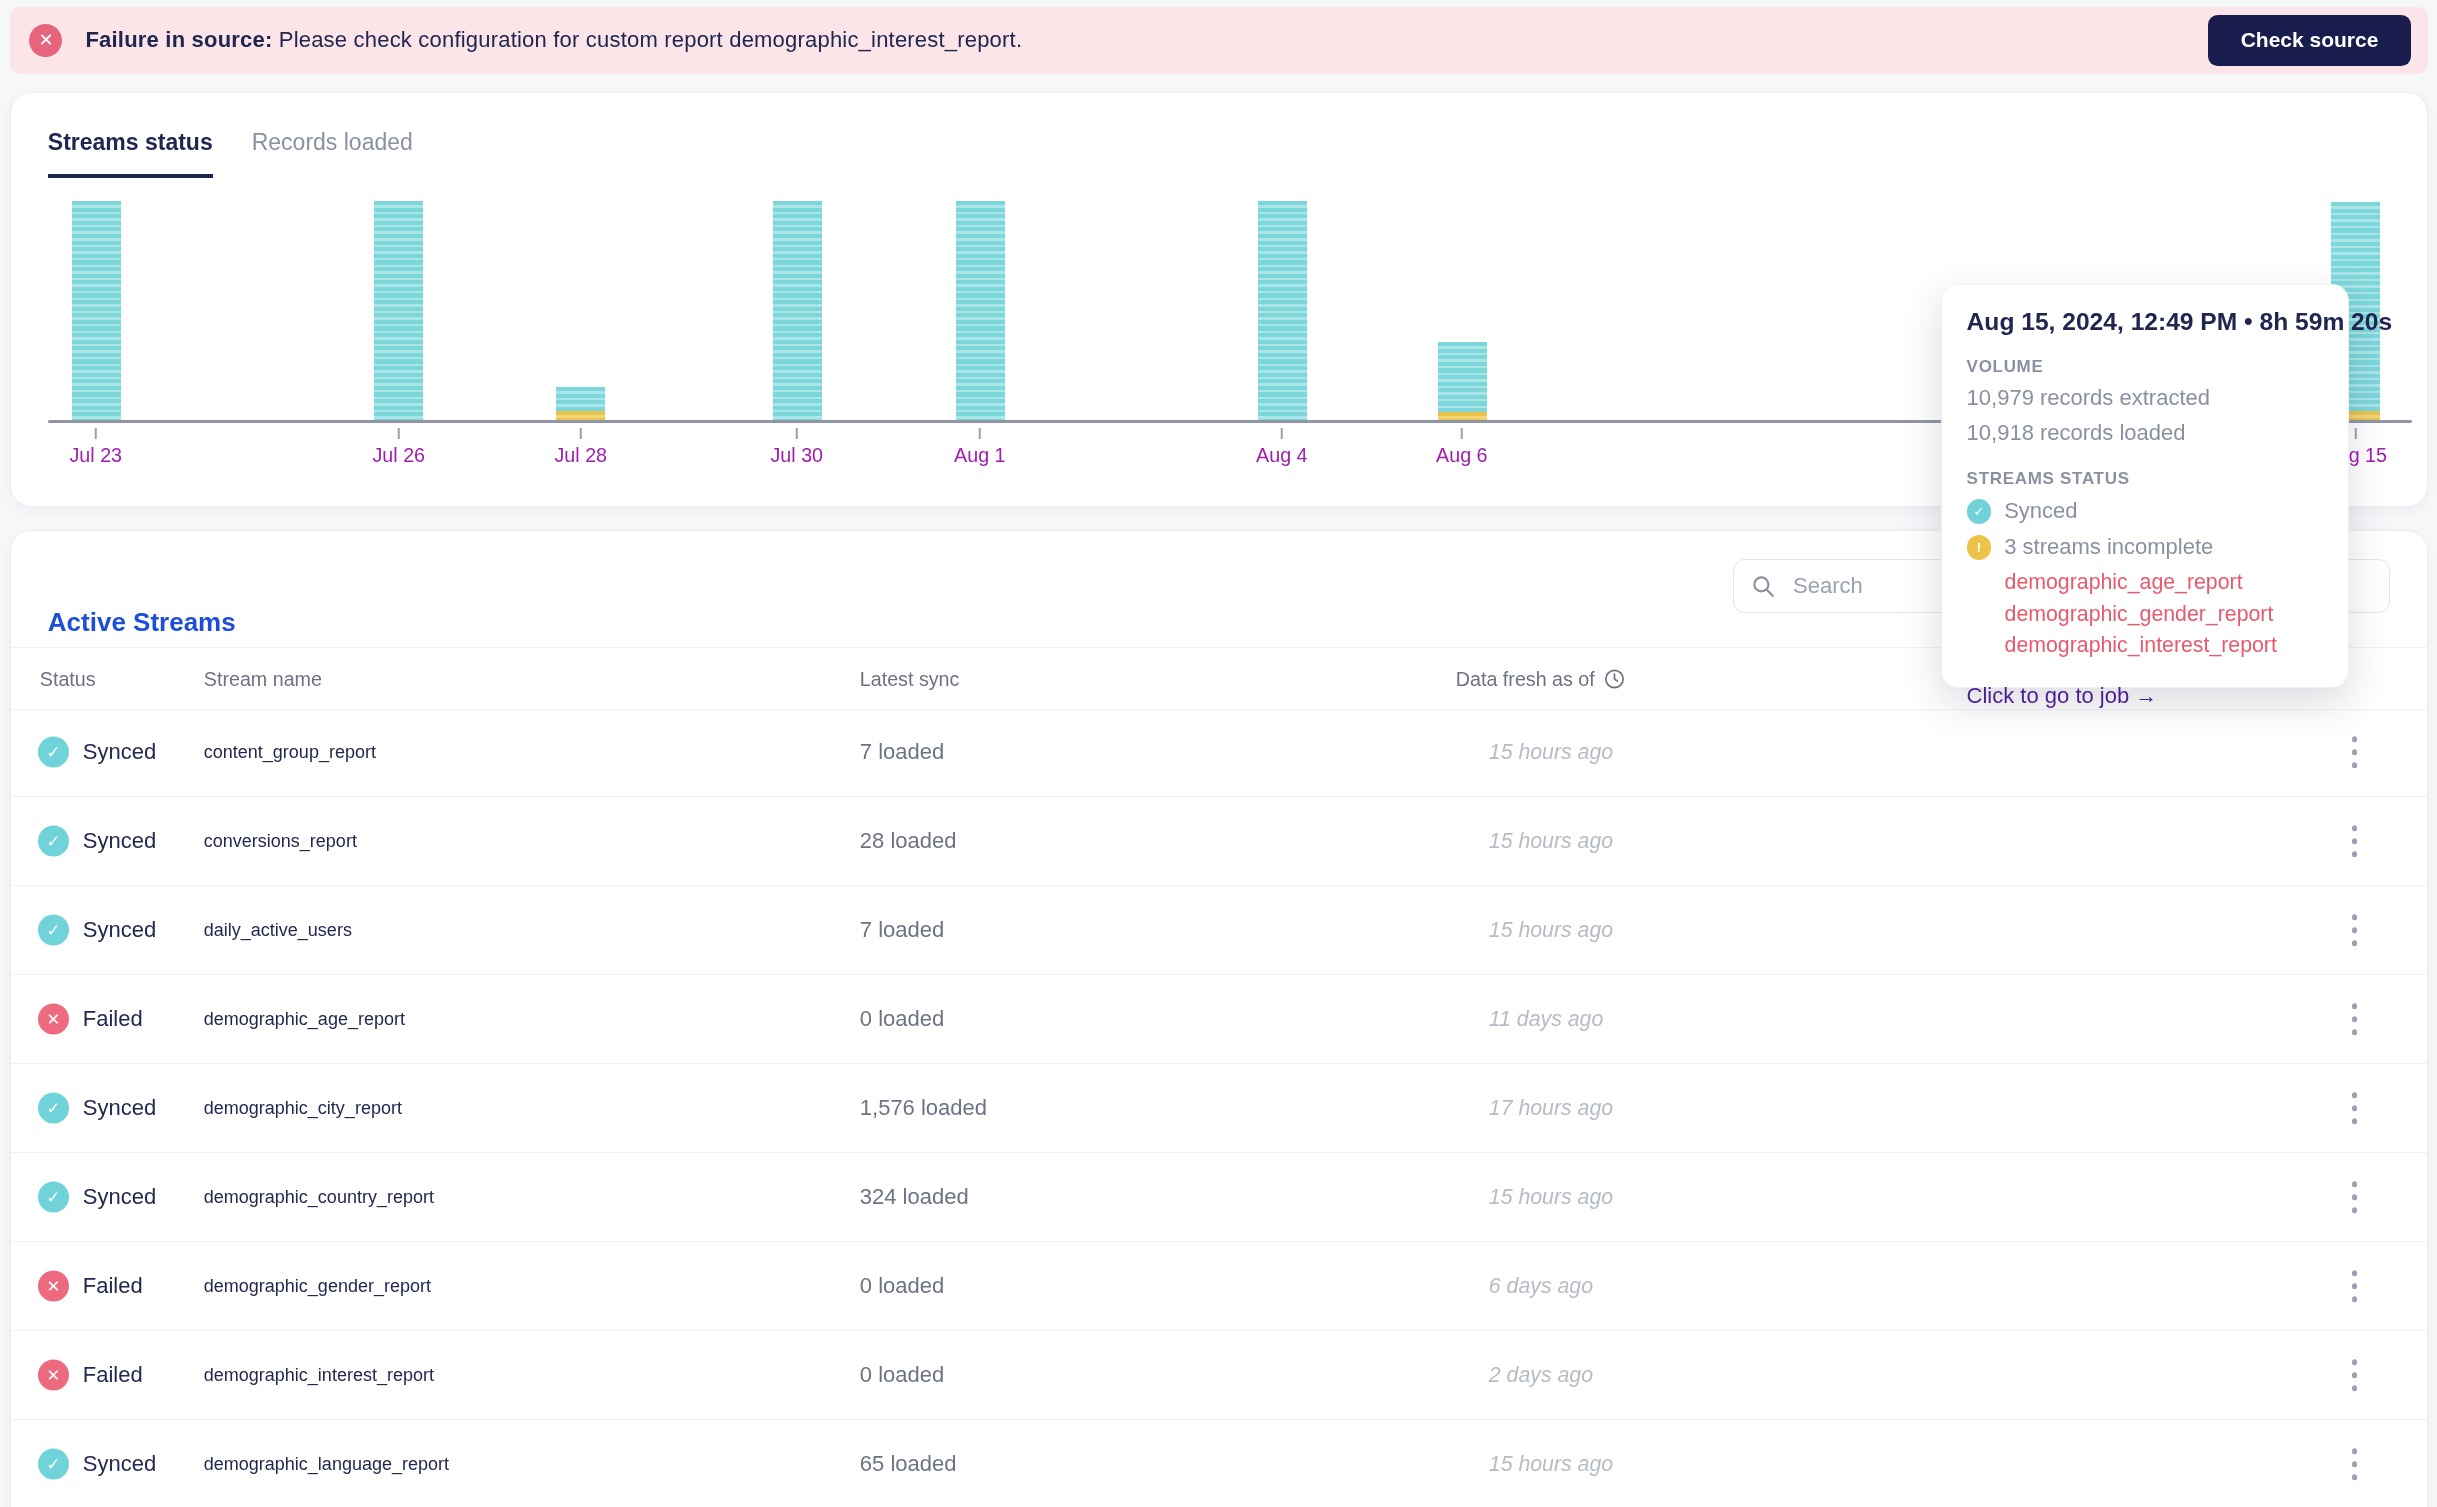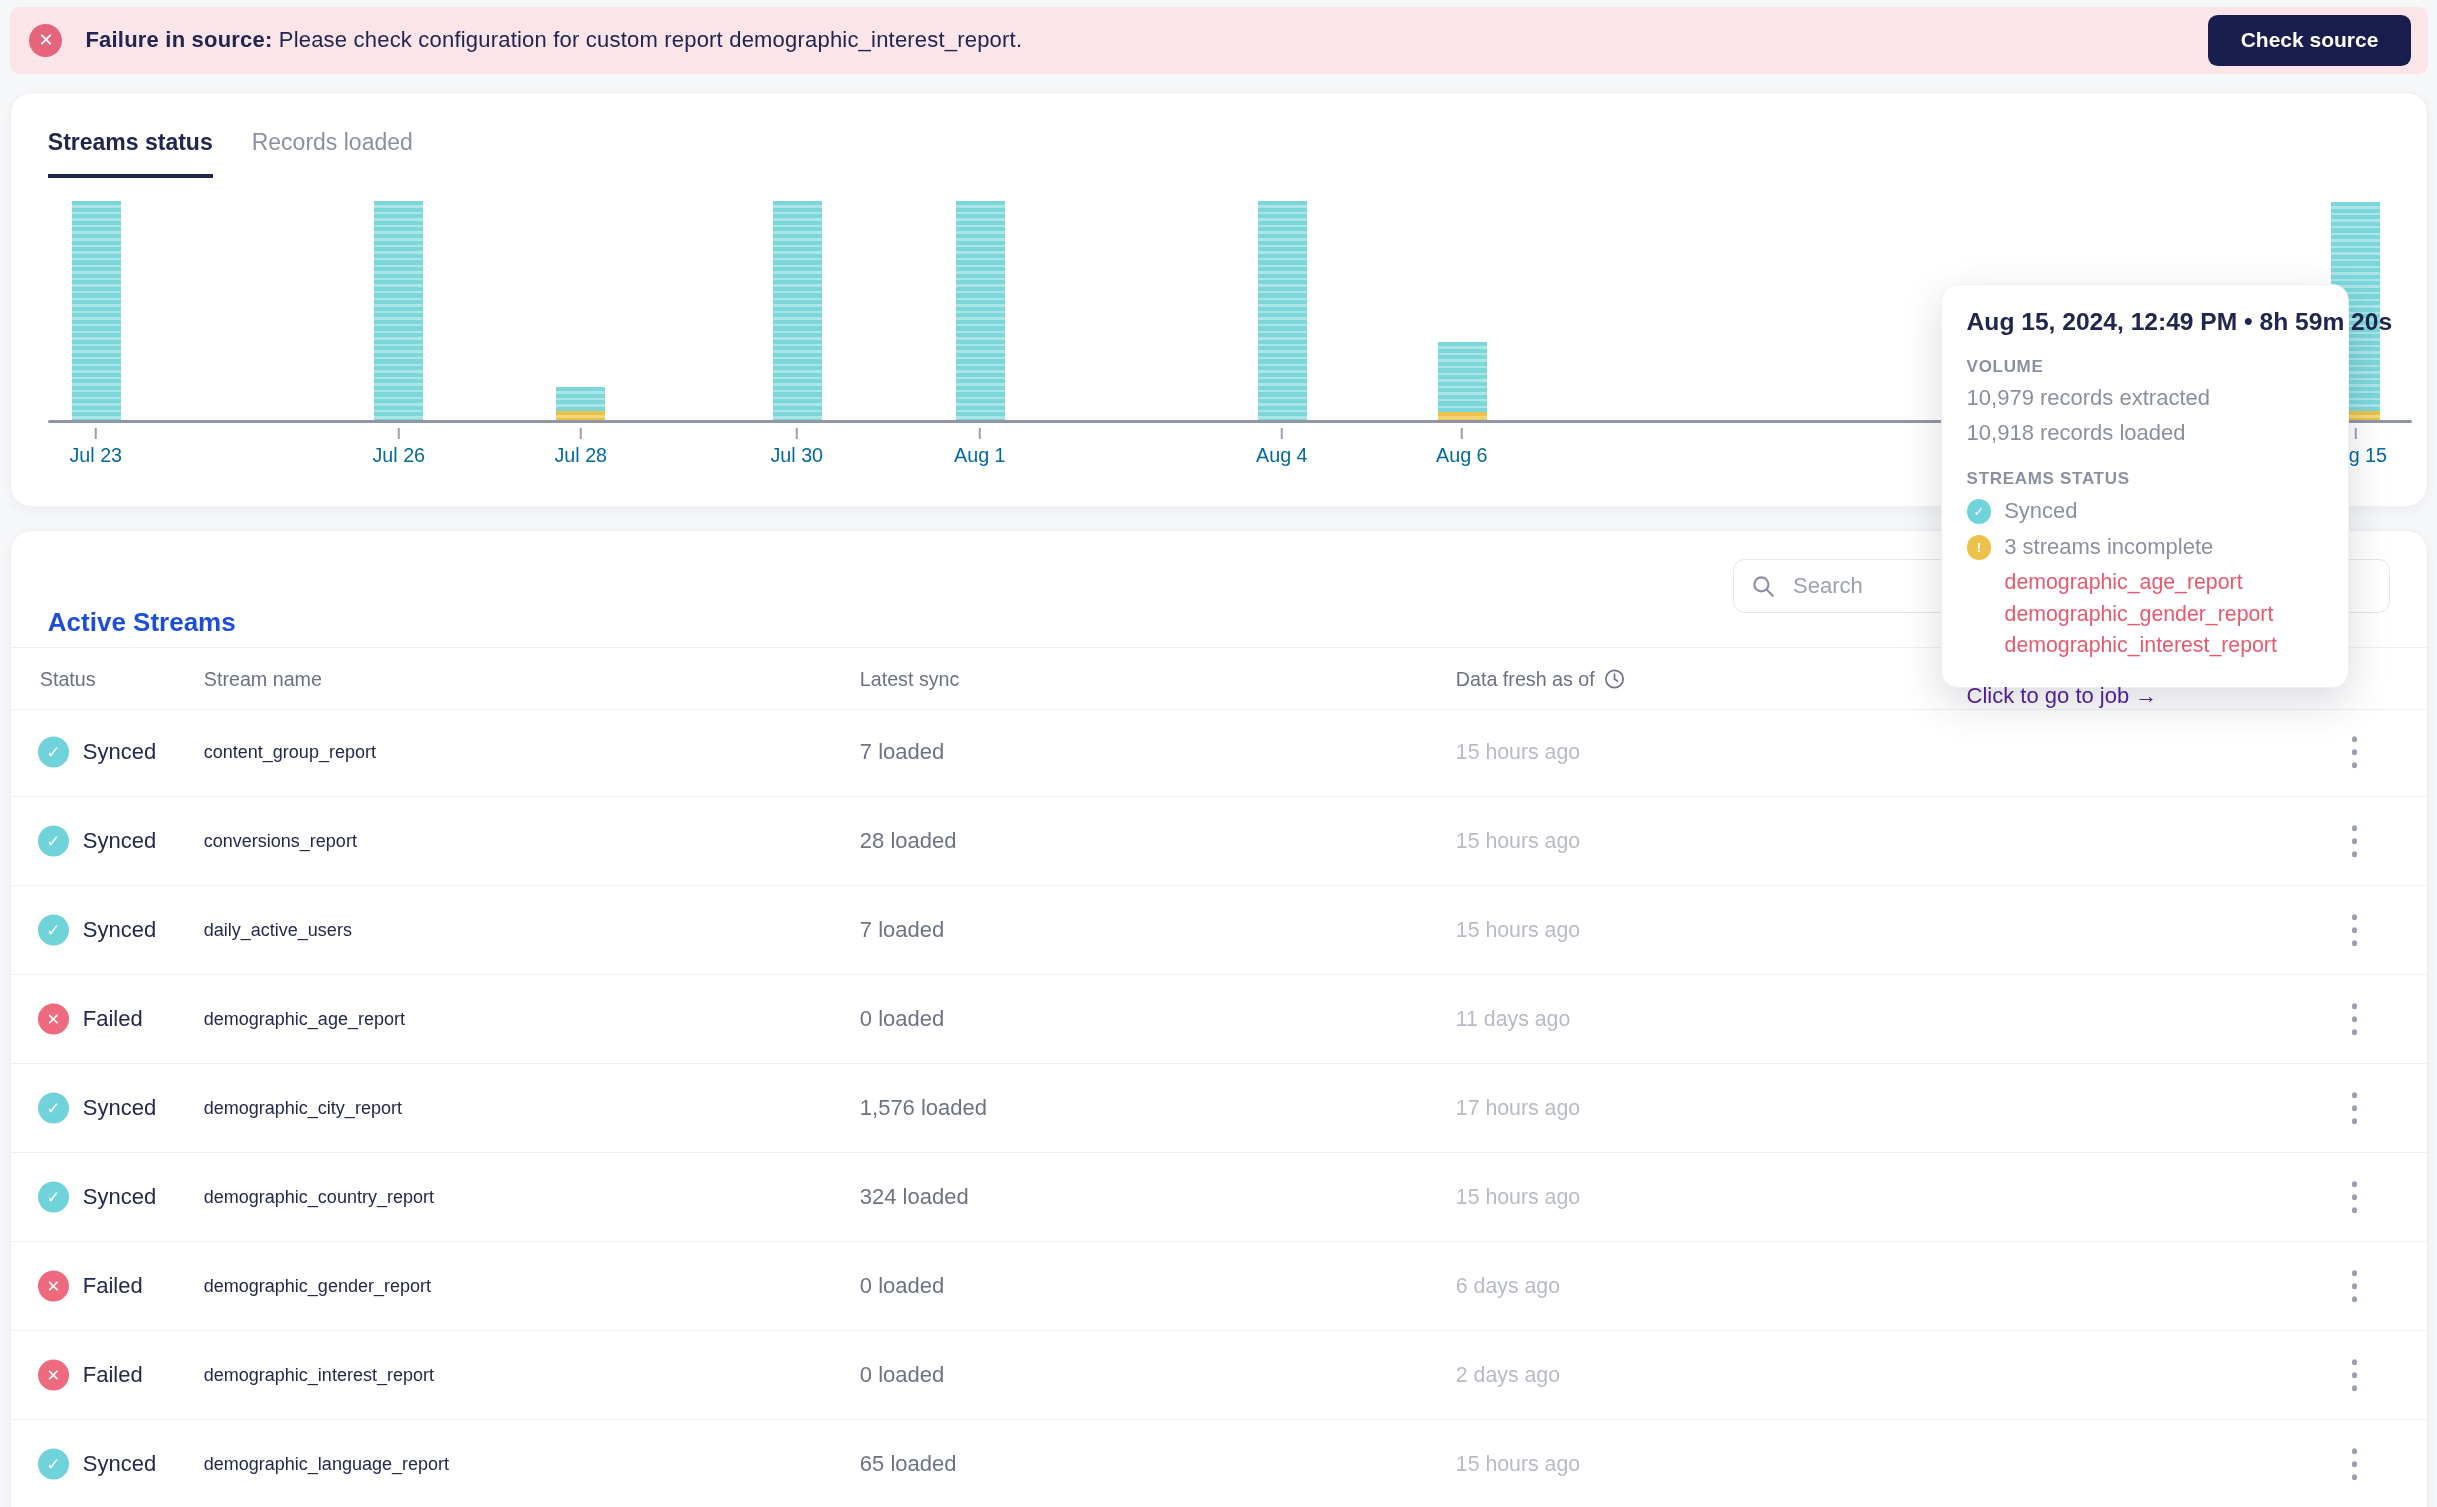--- a/index.html
+++ b/index.html
@@ -23,21 +23,21 @@
   .tab{font-size:23px;padding-bottom:18px;color:#8b90a3;cursor:pointer;}
   .tab.active{color:#20264f;font-weight:700;border-bottom:4.1px solid #20264f;}
 
   
   .plot{position:absolute;left:37px;top:108px;width:2364px;height:221px;}
   .bar{position:absolute;bottom:0;width:49px;display:flex;flex-direction:column;}
   .bar .seg-sync{background:repeating-linear-gradient(180deg,#7cd7db 0px,#7cd7db 4.1px,#abe5e8 4.1px,#abe5e8 6.6px);}
   .bar .seg-warn{background:repeating-linear-gradient(180deg,#ecc24a 0px,#ecc24a 4.1px,#f2d679 4.1px,#f2d679 6.6px);}
   .axis{position:absolute;left:37px;top:327px;width:2364px;height:3.3px;background:#9096a6;border-radius:1.6px;}
   .tick{position:absolute;top:335px;width:2.5px;height:10.7px;background:#9aa0ae;transform:translateX(-50%);}
-  .x-label{position:absolute;top:351px;transform:translateX(-50%);font-size:19.7px;color:#0369a1;white-space:nowrap;}
+  .x-label{position:absolute;top:351px;transform:translateX(-50%);font-size:19.7px;color:#a21caf;white-space:nowrap;}
 
   
   .tbl-heading{position:absolute;left:37px;top:36px;font-size:26px;font-weight:700;color:#1d4ed8;margin-top:40px;}
   .search-box{position:absolute;left:1722px;top:28px;width:657px;height:54px;border:1.6px solid #e4e6eb;border-radius:11.5px;background:#fff;display:flex;align-items:center;box-sizing:border-box;padding:0 16.4px;}
   .search-box svg{flex:0 0 auto;}
   .search-box input{border:none;outline:none;margin-left:14.8px;font-size:22px;color:#3a3f55;font-family:inherit;width:100%;background:transparent;}
   .search-box input::placeholder{color:#9ba1af;}
   .head-divider{position:absolute;left:0;top:116px;width:100%;height:0.8px;background:#eef0f3;}
 
   .col-status{left:29px;}  .col-name{left:193px;}  .col-sync{left:849px;}  .col-fresh{left:1445px;}
@@ -47,21 +47,21 @@
   
   .rows{position:absolute;left:0;top:177px;width:100%;}
   .row{position:relative;height:88px;border-bottom:0.8px solid #f0f1f4;}
   .row .cell{position:absolute;top:50%;transform:translateY(-50%);}
   .st-ic{width:31px;height:31px;border-radius:50%;color:#fff;display:flex;align-items:center;justify-content:center;font-size:16.4px;font-weight:bold;}
   .st-ic.synced{background:#6fd3d9;}
   .st-ic.failed{background:#ee6a7e;}
   .row .status-txt{left:72px;font-size:22px;color:#232850;}
   .row .name-txt{left:193px;font-size:18px;color:#232850;}
   .row .sync-txt{left:849px;font-size:22px;color:#6d7384;}
-  .row .fresh-txt{left:1445px;font-size:21.3px;color:#b7bbc5;}
+  .row .fresh-txt{left:1478px;font-size:21.3px;color:#b7bbc5;font-style:italic;}
   .kebab{left:2336px;display:flex;flex-direction:column;gap:7.4px;cursor:pointer;padding:4.9px;}
   .kebab i{width:5.7px;height:5.7px;border-radius:50%;background:#9aa0b2;}
 
   
   .tooltip{position:absolute;left:1941px;top:284px;width:408px;height:404px;background:#fff;border:0.8px solid #eef0f4;border-radius:16.4px;box-shadow:0 14.8px 41px rgba(30,35,60,.16);z-index:50;box-sizing:border-box;padding:23px 24.6px;}
   .tooltip .tt-title{font-size:24.6px;font-weight:600;color:#20264f;margin-bottom:21.3px;white-space:nowrap;}
   .tooltip .tt-section{font-size:17px;font-weight:700;letter-spacing:0.7px;color:#8a90a1;margin:13px 0 8.2px;}
   .tooltip .tt-line{font-size:22px;color:#8a90a1;margin:8.2px 0;}
   .tt-status-row{display:flex;align-items:center;gap:13px;margin:9.8px 0;font-size:22px;color:#8a90a1;}
   .tt-dot{width:24.6px;height:24.6px;border-radius:50%;color:#fff;display:flex;align-items:center;justify-content:center;font-size:13px;font-weight:bold;flex:0 0 auto;}

